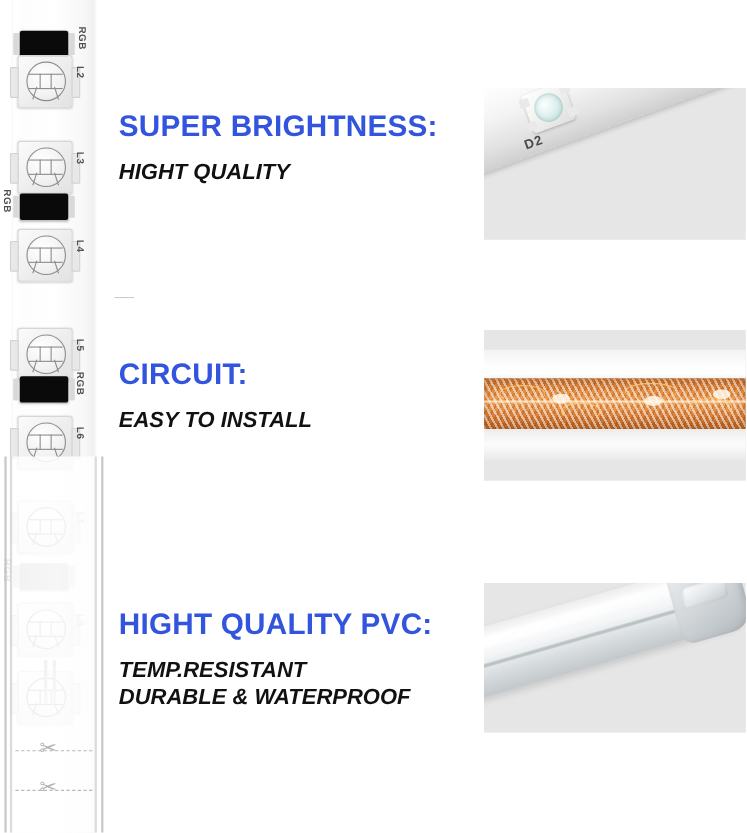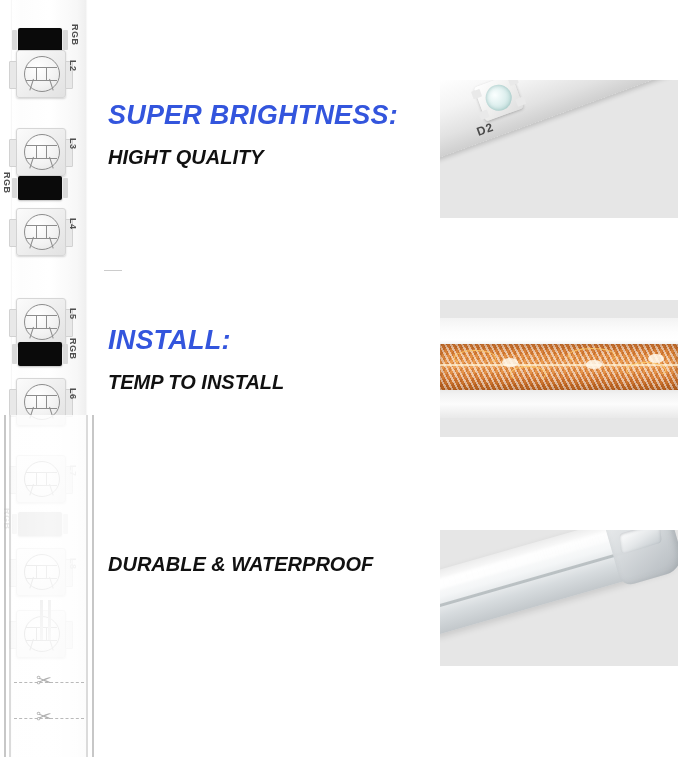--- a/index.html
+++ b/index.html
@@ -184,21 +184,20 @@
   .feature {
     position: absolute;
     left: 108px;
     width: 330px;
   }
   .feature h2 {
     margin: 0 0 14px 0;
     font-family: "Liberation Sans", sans-serif;
     font-size: 27px;
     font-weight: 700;
-    font-style: italic;
     letter-spacing: .2px;
     color: #3355dd;
     text-shadow: 1px 1px 0 rgba(255,255,255,.9);
     white-space: nowrap;
   }
   .feature p {
     margin: 0;
     font-family: "Liberation Sans", sans-serif;
     font-size: 20px;
     font-weight: 700;
@@ -515,25 +514,27 @@
 </div>
 
 <div class="feature" id="feature-brightness">
   <h2>SUPER BRIGHTNESS:</h2>
   <p>HIGHT QUALITY</p>
 </div>
 
 <div class="tiny-divider"></div>
 
 <div class="feature" id="feature-flexible">
-  <h2>INSTALL:</h2>
-  <p>TEMP TO INSTALL</p>
+  <h2>CIRCUIT:</h2>
+  <p>EASY TO INSTALL</p>
 </div>
 
 <div class="feature" id="feature-pvc">
+  <h2>HIGHT QUALITY PVC:</h2>
+  <p>TEMP.RESISTANT</p>
   <p>DURABLE &amp; WATERPROOF</p>
 </div>
 
 <div class="photo" id="photo-led">
   <div class="pcb-strip">
     <div class="pcb-led">
       <span class="pad p1"></span>
         <span class="pad p2"></span>
       <span class="pad p3"></span>
         <span class="pad p4"></span>

